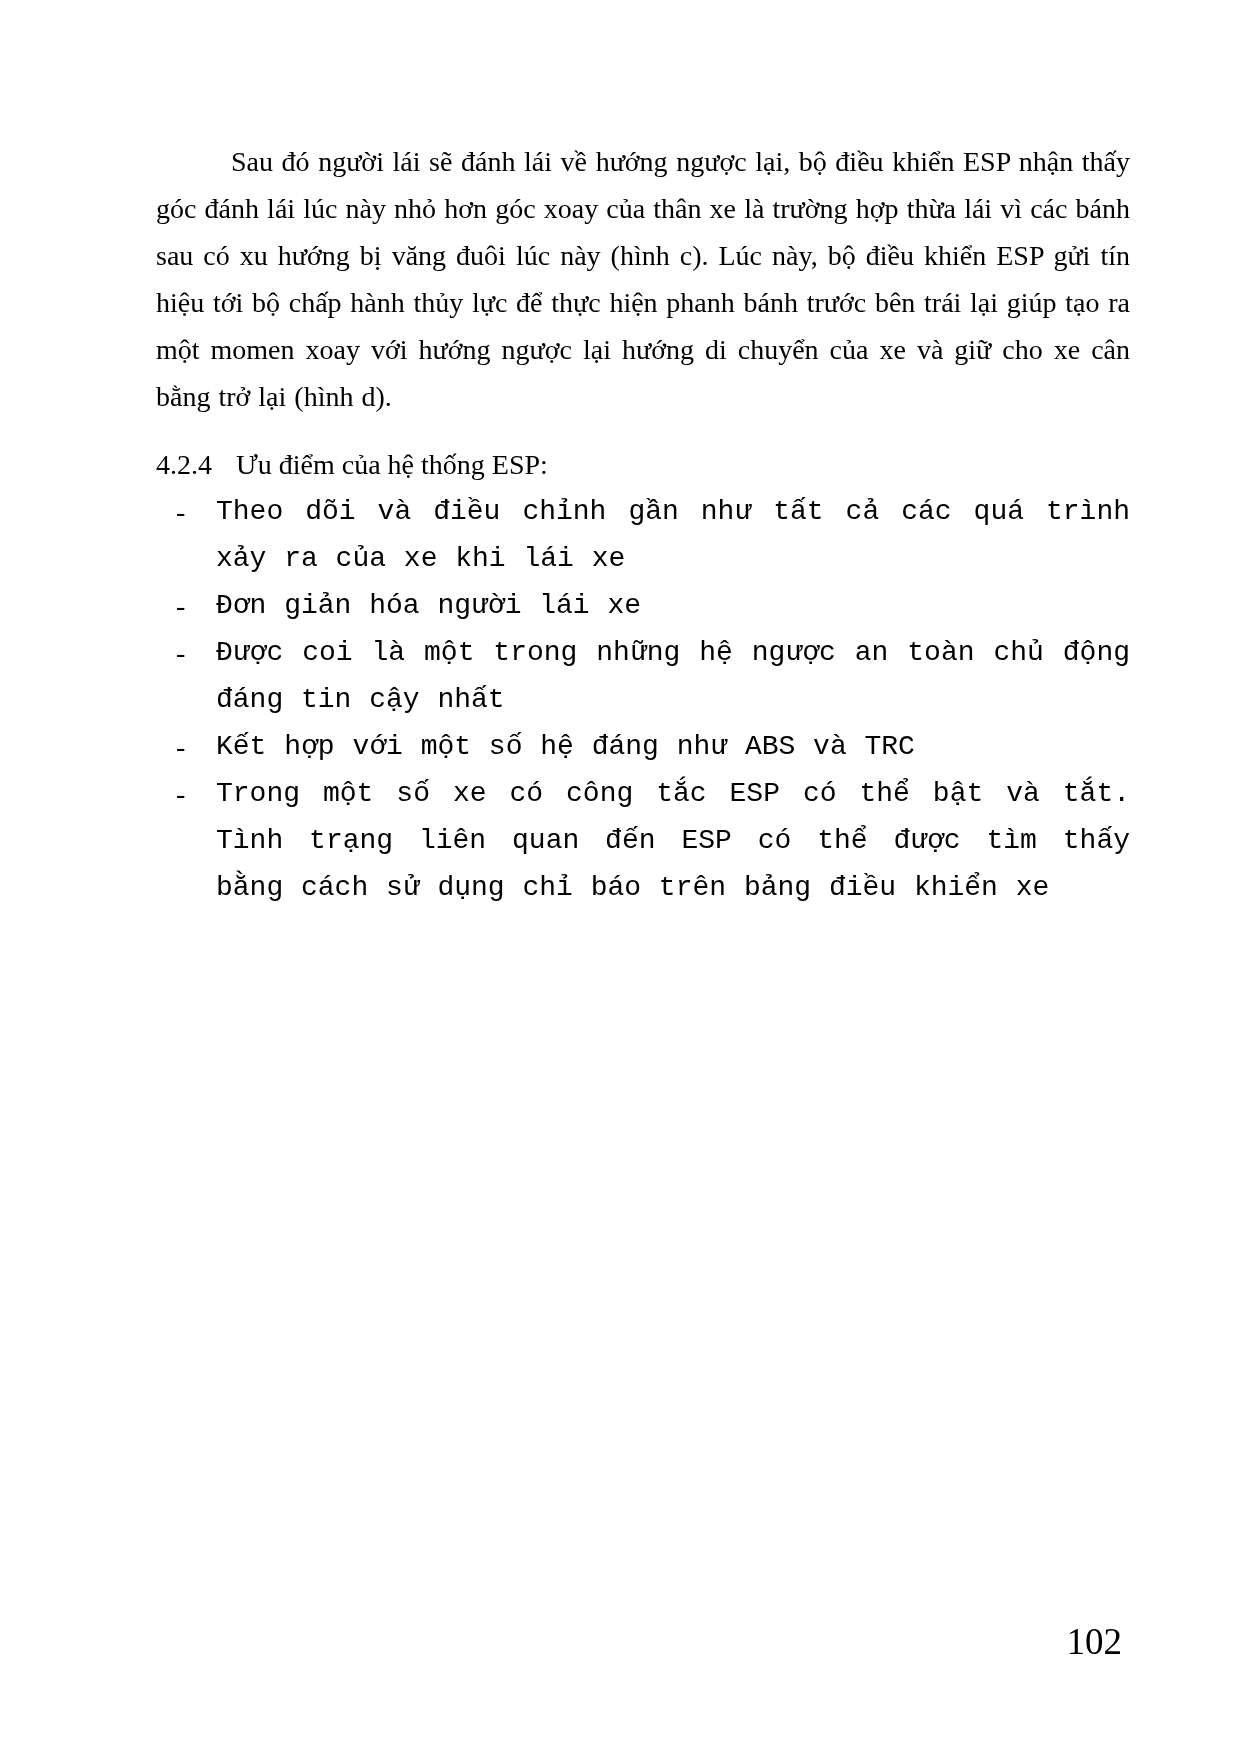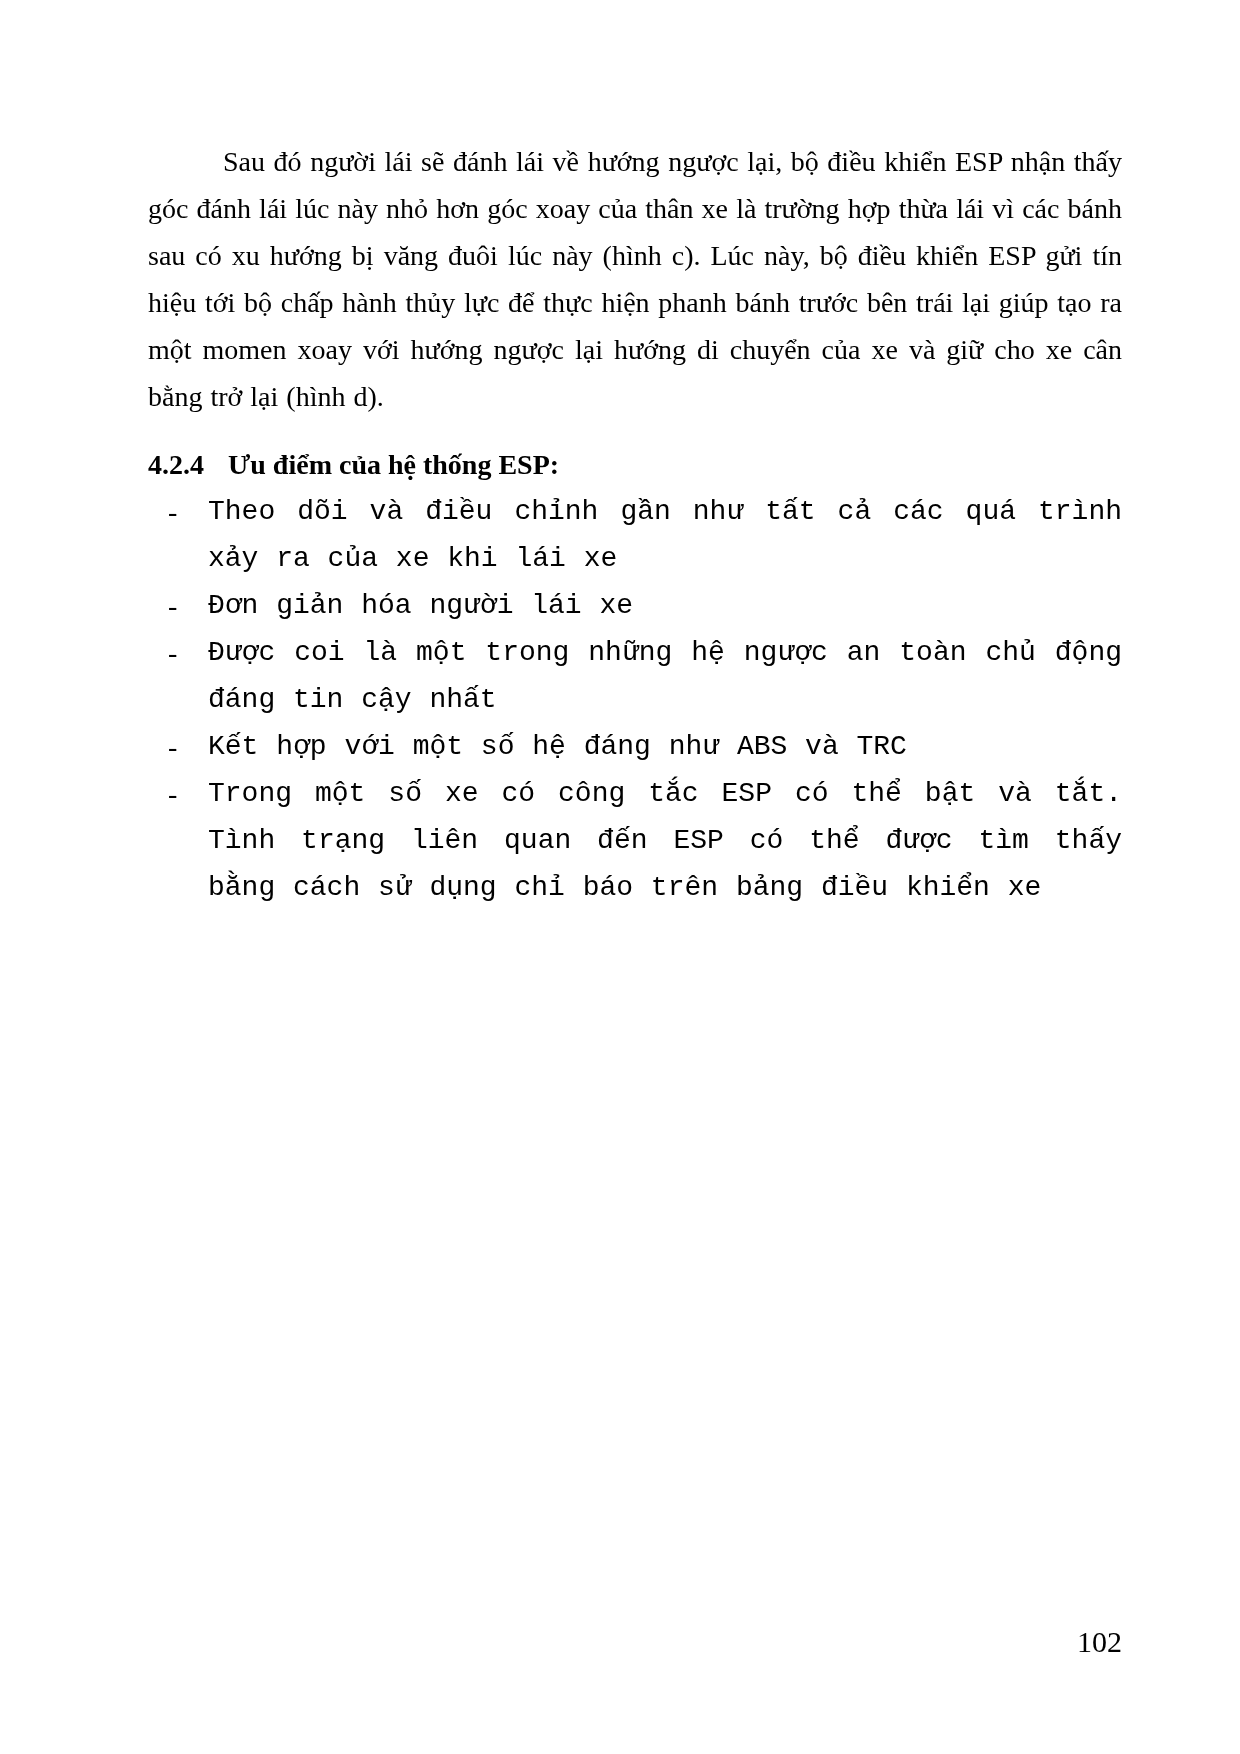--- a/index.html
+++ b/index.html
@@ -12,37 +12,37 @@
     width: 1240px;
     height: 1754px;
     margin: 0 auto;
     background: #ffffff;
     color: #000000;
     font-family: "Liberation Serif", "DejaVu Serif", serif;
     overflow: hidden;
   }
   .content {
     position: absolute;
-    left: 148px;
+    left: 156px;
     top: 138px;
     width: 974px;
   }
   .body-paragraph {
     margin: 0;
     font-size: 28px;
     line-height: 47px;
     text-align: justify;
     text-indent: 75px;
     word-spacing: 1px;
   }
   .section-heading {
     margin: 21px 0 0 0;
     font-size: 28px;
     line-height: 47px;
-    font-weight: bold;
+    font-weight: normal;
   }
   .section-heading .heading-number {
     display: inline-block;
     margin-right: 24px;
   }
   .advantage-list {
     margin: 0;
     padding: 0;
     list-style: none;
   }
@@ -60,21 +60,21 @@
   .advantage-list .item-text {
     flex: 1 1 auto;
     text-align: justify;
     word-spacing: 1px;
     font-family: Liberation Mono, monospace;
   }
   .page-number {
     position: absolute;
     top: 1624px;
     right: 118px;
-    font-size: 30px;
+    font-size: 37px;
     line-height: 36px;
   }
 </style>
 </head>
 <body>
 
 <div class="page">
   <div class="content">
 
     <p class="body-paragraph">Sau đó người lái sẽ đánh lái về hướng ngược lại, bộ điều khiển ESP nhận thấy góc đánh lái lúc này nhỏ hơn góc xoay của thân xe là trường hợp thừa lái vì các bánh sau có xu hướng bị văng đuôi lúc này (hình c). Lúc này, bộ điều khiển ESP gửi tín hiệu tới bộ chấp hành thủy lực để thực hiện phanh bánh trước bên trái lại giúp tạo ra một momen xoay với hướng ngược lại hướng di chuyển của xe và giữ cho xe cân bằng trở lại (hình d).</p>

